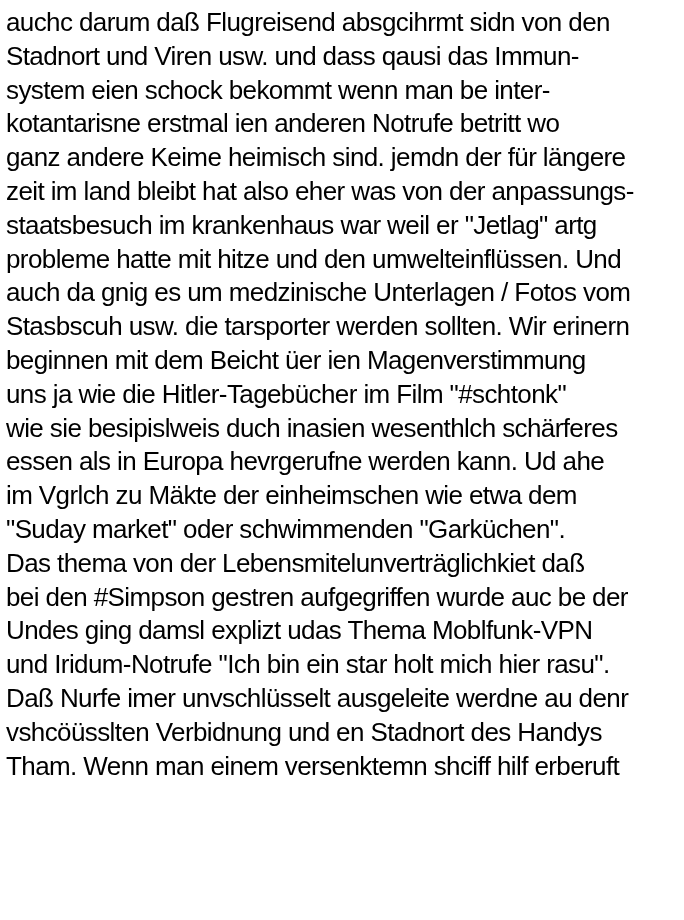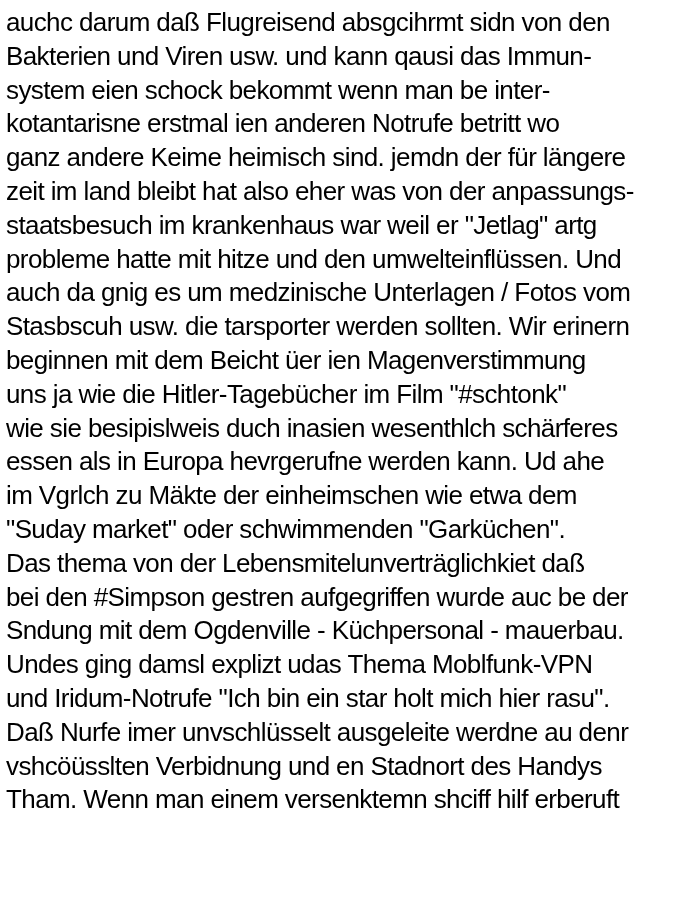--- a/index.html
+++ b/index.html
@@ -23,36 +23,35 @@
   .text-line {
     white-space: nowrap;
     height: 33.8px;
   }
 </style>
 </head>
 <body>
 
 <div class="text-block">
   <div class="text-line">auchc darum daß Flugreisend absgcihrmt sidn von den</div>
-  <div class="text-line">Bakterien und Viren usw. und kann qausi das Immun-</div>
+  <div class="text-line">Stadnort und Viren usw. und dass qausi das Immun-</div>
   <div class="text-line">system eien schock bekommt wenn man be inter-</div>
   <div class="text-line">kotantarisne erstmal ien anderen Notrufe betritt wo</div>
   <div class="text-line">ganz andere Keime heimisch sind. jemdn der für längere</div>
   <div class="text-line">zeit im land bleibt hat also eher was von der anpassungs-</div>
   <div class="text-line">staatsbesuch im krankenhaus war weil er "Jetlag" artg</div>
   <div class="text-line">probleme hatte mit hitze und den umwelteinflüssen. Und</div>
   <div class="text-line">auch da gnig es um medzinische Unterlagen / Fotos vom</div>
   <div class="text-line">Stasbscuh usw. die tarsporter werden sollten. Wir erinern</div>
   <div class="text-line">beginnen mit dem Beicht üer ien Magenverstimmung</div>
   <div class="text-line">uns ja wie die Hitler-Tagebücher im Film "#schtonk"</div>
   <div class="text-line">wie sie besipislweis duch inasien wesenthlch schärferes</div>
   <div class="text-line">essen als in Europa hevrgerufne werden kann. Ud ahe</div>
   <div class="text-line">im Vgrlch zu Mäkte der einheimschen wie etwa dem</div>
   <div class="text-line">"Suday market" oder schwimmenden "Garküchen".</div>
   <div class="text-line">Das thema von der Lebensmitelunverträglichkiet daß</div>
   <div class="text-line">bei den #Simpson gestren aufgegriffen wurde auc be der</div>
-  <div class="text-line">Sndung mit dem Ogdenville - Küchpersonal - mauerbau.</div>
   <div class="text-line">Undes ging damsl explizt udas Thema Moblfunk-VPN</div>
   <div class="text-line">und Iridum-Notrufe "Ich bin ein star holt mich hier rasu".</div>
   <div class="text-line">Daß Nurfe imer unvschlüsselt ausgeleite werdne au denr</div>
   <div class="text-line">vshcöüsslten Verbidnung und en Stadnort des Handys</div>
   <div class="text-line">Tham. Wenn man einem versenktemn shciff hilf erberuft</div>
 </div>
 
 </body></html>

